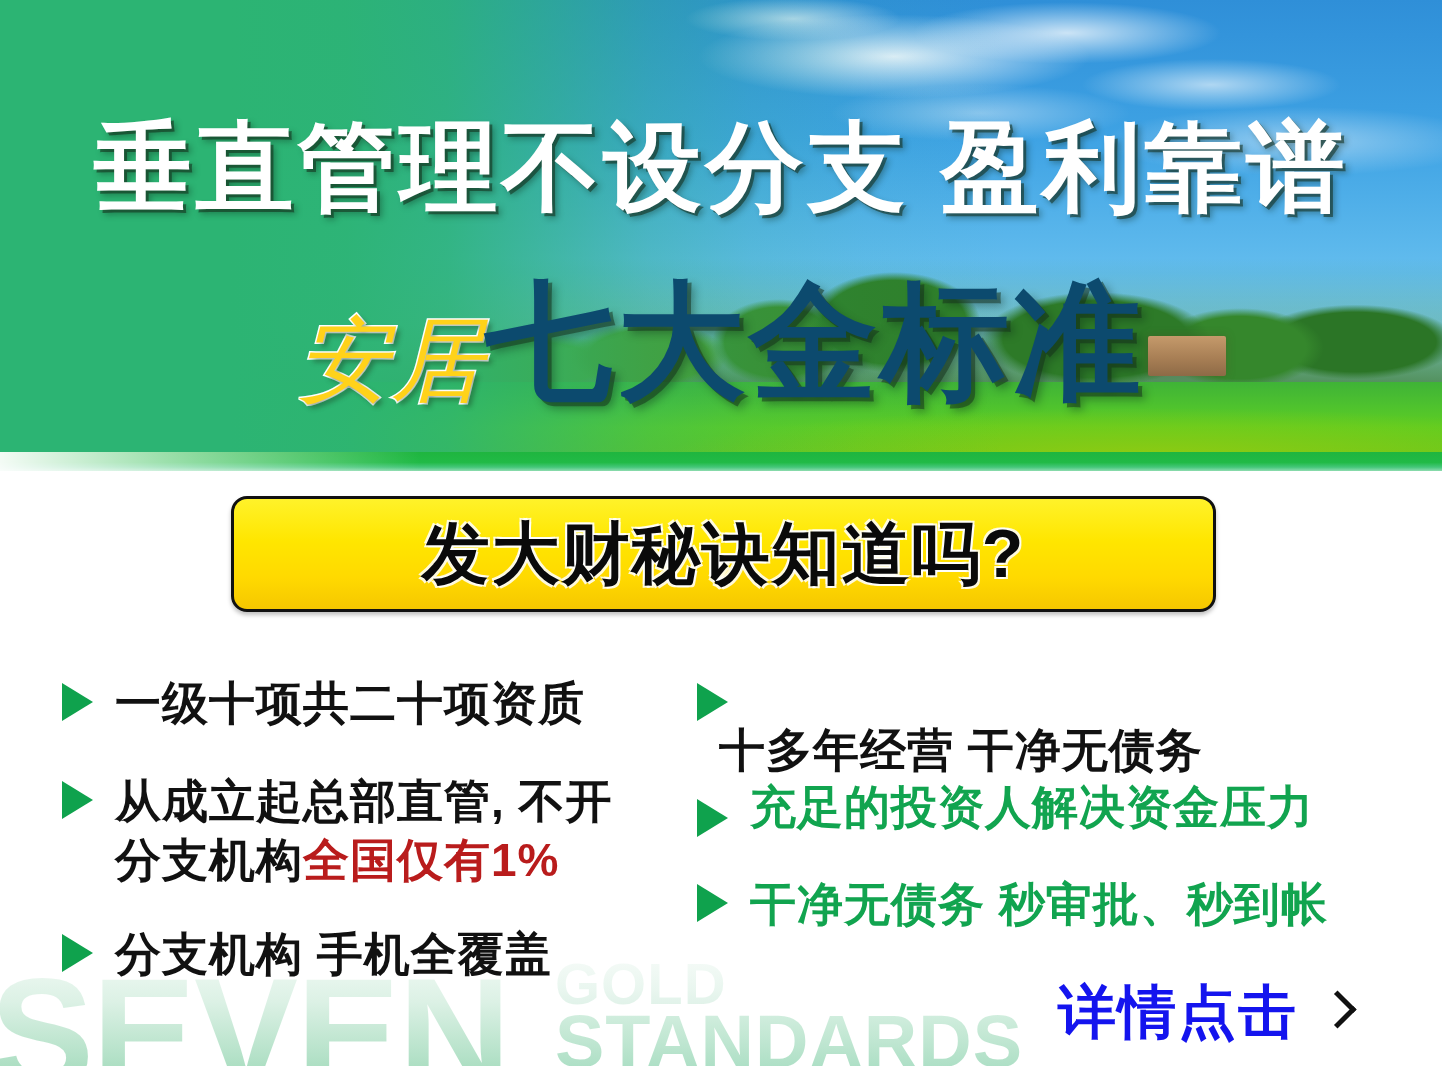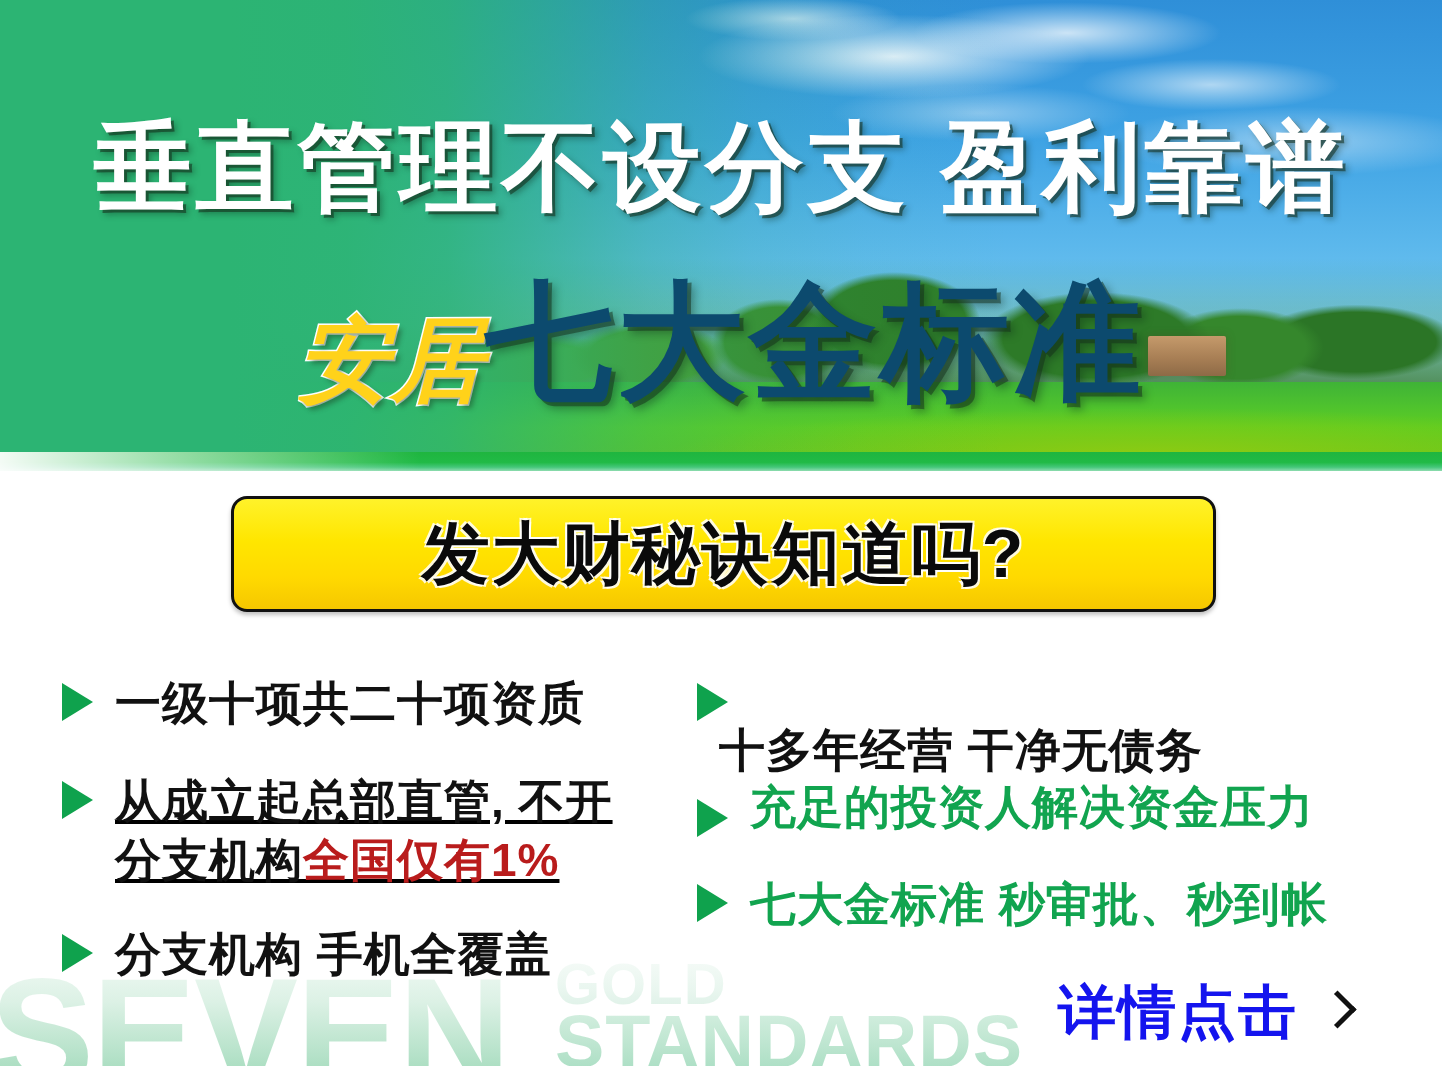--- a/index.html
+++ b/index.html
@@ -127,21 +127,21 @@
   .hero-sub {
     position: absolute;
     left: 0; right: 0;
     top: 278px;
     text-align: center;
     white-space: nowrap;
     line-height: 1;
   }
   .hero-sub .anju {
     font-size: 92px;
-    font-weight: bold;
+    font-weight: normal;
     font-style: italic;
     color: #ffd21a;
     letter-spacing: 2px;
     -webkit-text-stroke: 3px #ffffff;
     paint-order: stroke fill;
     text-shadow: 4px 4px 5px rgba(25,60,30,.45);
     vertical-align: -6px;
     text-align: right;
   }
   .hero-sub .qida {
@@ -257,21 +257,21 @@
     line-height: 1.28;
     color: #111111;
     letter-spacing: 1px;
     white-space: pre-line;
   }
   .feat-text.green { color: #11a44f; }
   .feat-text .hl { color: #b91c1c; }
 
   
   #lf0 { top: 14px; }
-  #lf1 { top: 112px; text-decoration: underline; }
+  #lf1 { top: 112px; }
   #lf2 { top: 265px; }
   
   #rf0 { top: 14px; flex-direction: column; }
   #rf1 { top: 118px; align-items: flex-end; }
   #rf2 { top: 215px; }
 
   
   .detail-link {
     position: absolute;
     left: 1058px;
@@ -359,21 +359,21 @@
         <span class="feat-text">十多年经营  干净无债务</span>
       </div>
 
       <div class="feat" id="rf1">
         <span class="tri"></span>
         <span class="feat-text green">充足的投资人解决资金压力</span>
       </div>
 
       <div class="feat" id="rf2">
         <span class="tri"></span>
-        <span class="feat-text green">七大金标准  秒审批、秒到帐</span>
+        <span class="feat-text green">干净无债务  秒审批、秒到帐</span>
       </div>
     </div>
   </div>
 
   <div class="detail-link">
     <span class="detail-link-text">详情点击</span>
     <span class="chev"></span>
   </div>
 
 </div>

